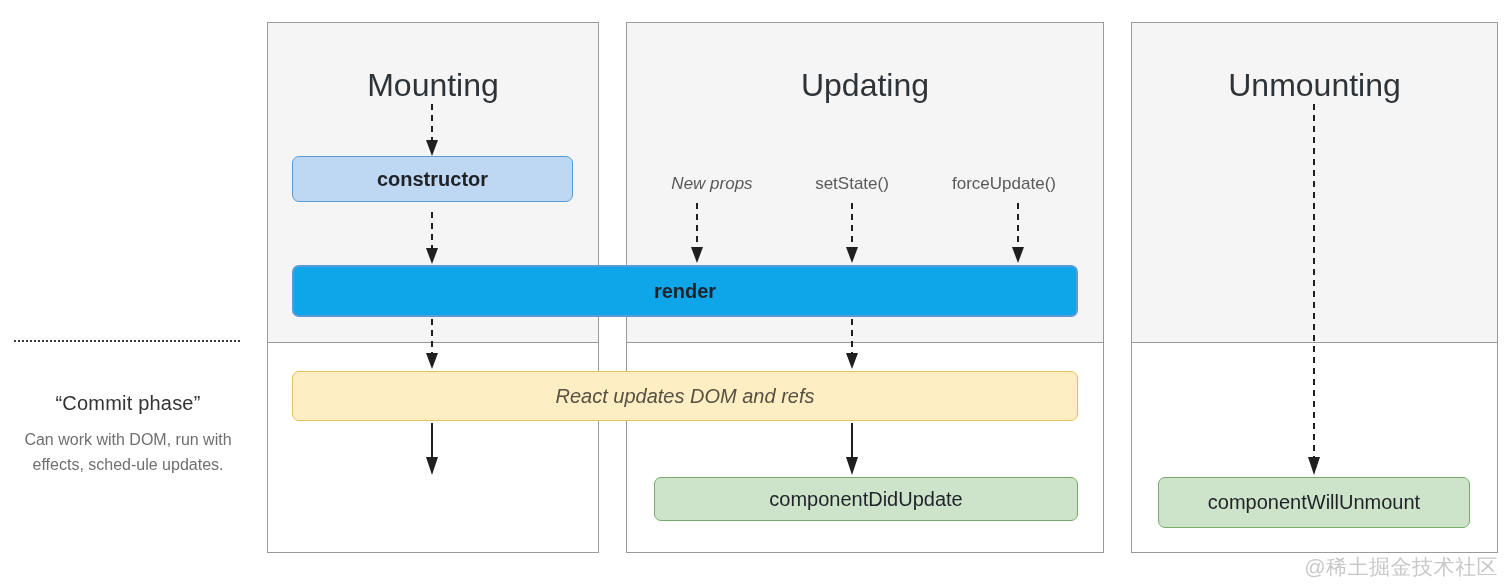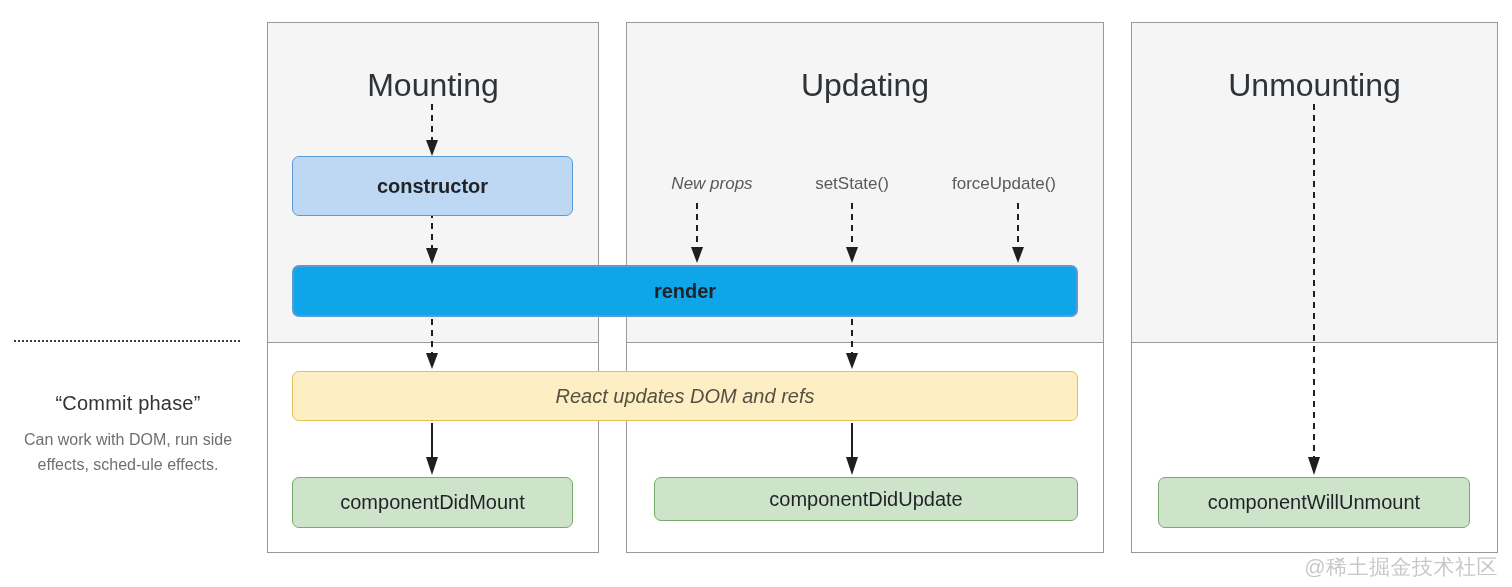--- a/index.html
+++ b/index.html
@@ -114,21 +114,21 @@
     font-style: italic;
     font-weight: 400;
   }
   .node-green {
     background: #cee4ca;
     border: 1.5px solid #77ab6a;
     color: #1f2328;
     font-weight: 400;
   }
 
-  #node-constructor          { left: 292px;  top: 156px; width: 281px; height: 60px; }
+  #node-constructor          { left: 292px;  top: 156px; width: 281px; height: 46px; }
   #node-render               { left: 292px;  top: 265px; width: 786px; height: 52px; }
   #node-react-updates        { left: 292px;  top: 371px; width: 786px; height: 50px; }
   #node-did-mount            { left: 292px;  top: 477px; width: 281px; height: 51px; }
   #node-did-update           { left: 654px;  top: 477px; width: 424px; height: 44px; }
   #node-will-unmount         { left: 1158px; top: 477px; width: 312px; height: 51px; }
 
   
   .trigger {
     position: absolute;
     font-size: 17px;
@@ -163,21 +163,21 @@
 </head>
 <body>
 
 <div id="canvas">
 
 
   <div class="legend-divider"></div>
 
   <div class="legend-block" id="legend-commit">
     <div class="legend-title">“Commit phase”</div>
-    <div class="legend-body">Can work with DOM, run side effects, sched-ule effects.</div>
+    <div class="legend-body">Can work with DOM, run with effects, sched-ule updates.</div>
   </div>
 
   <div class="panel" id="panel-mounting">
     <div class="panel-top"></div>
     <div class="panel-title">Mounting</div>
   </div>
 
   <div class="panel" id="panel-updating">
     <div class="panel-top"></div>
     <div class="panel-title">Updating</div>
@@ -256,19 +256,18 @@
     </svg>
   </div>
 
   <div class="trigger italic" id="trigger-new-props">New props</div>
   <div class="trigger" id="trigger-set-state">setState()</div>
   <div class="trigger" id="trigger-force-update">forceUpdate()</div>
 
   <div class="node node-blue" id="node-constructor">constructor</div>
   <div class="node node-white" id="node-render">render</div>
   <div class="node node-yellow" id="node-react-updates">React updates DOM and refs</div>
-  <div class="node node-green" id="node-did-mount">componentDidMount</div>
   <div class="node node-green" id="node-did-update">componentDidUpdate</div>
   <div class="node node-green" id="node-will-unmount">componentWillUnmount</div>
 
   <div id="watermark">@稀土掘金技术社区</div>
 
 </div>
 
 </body></html>

